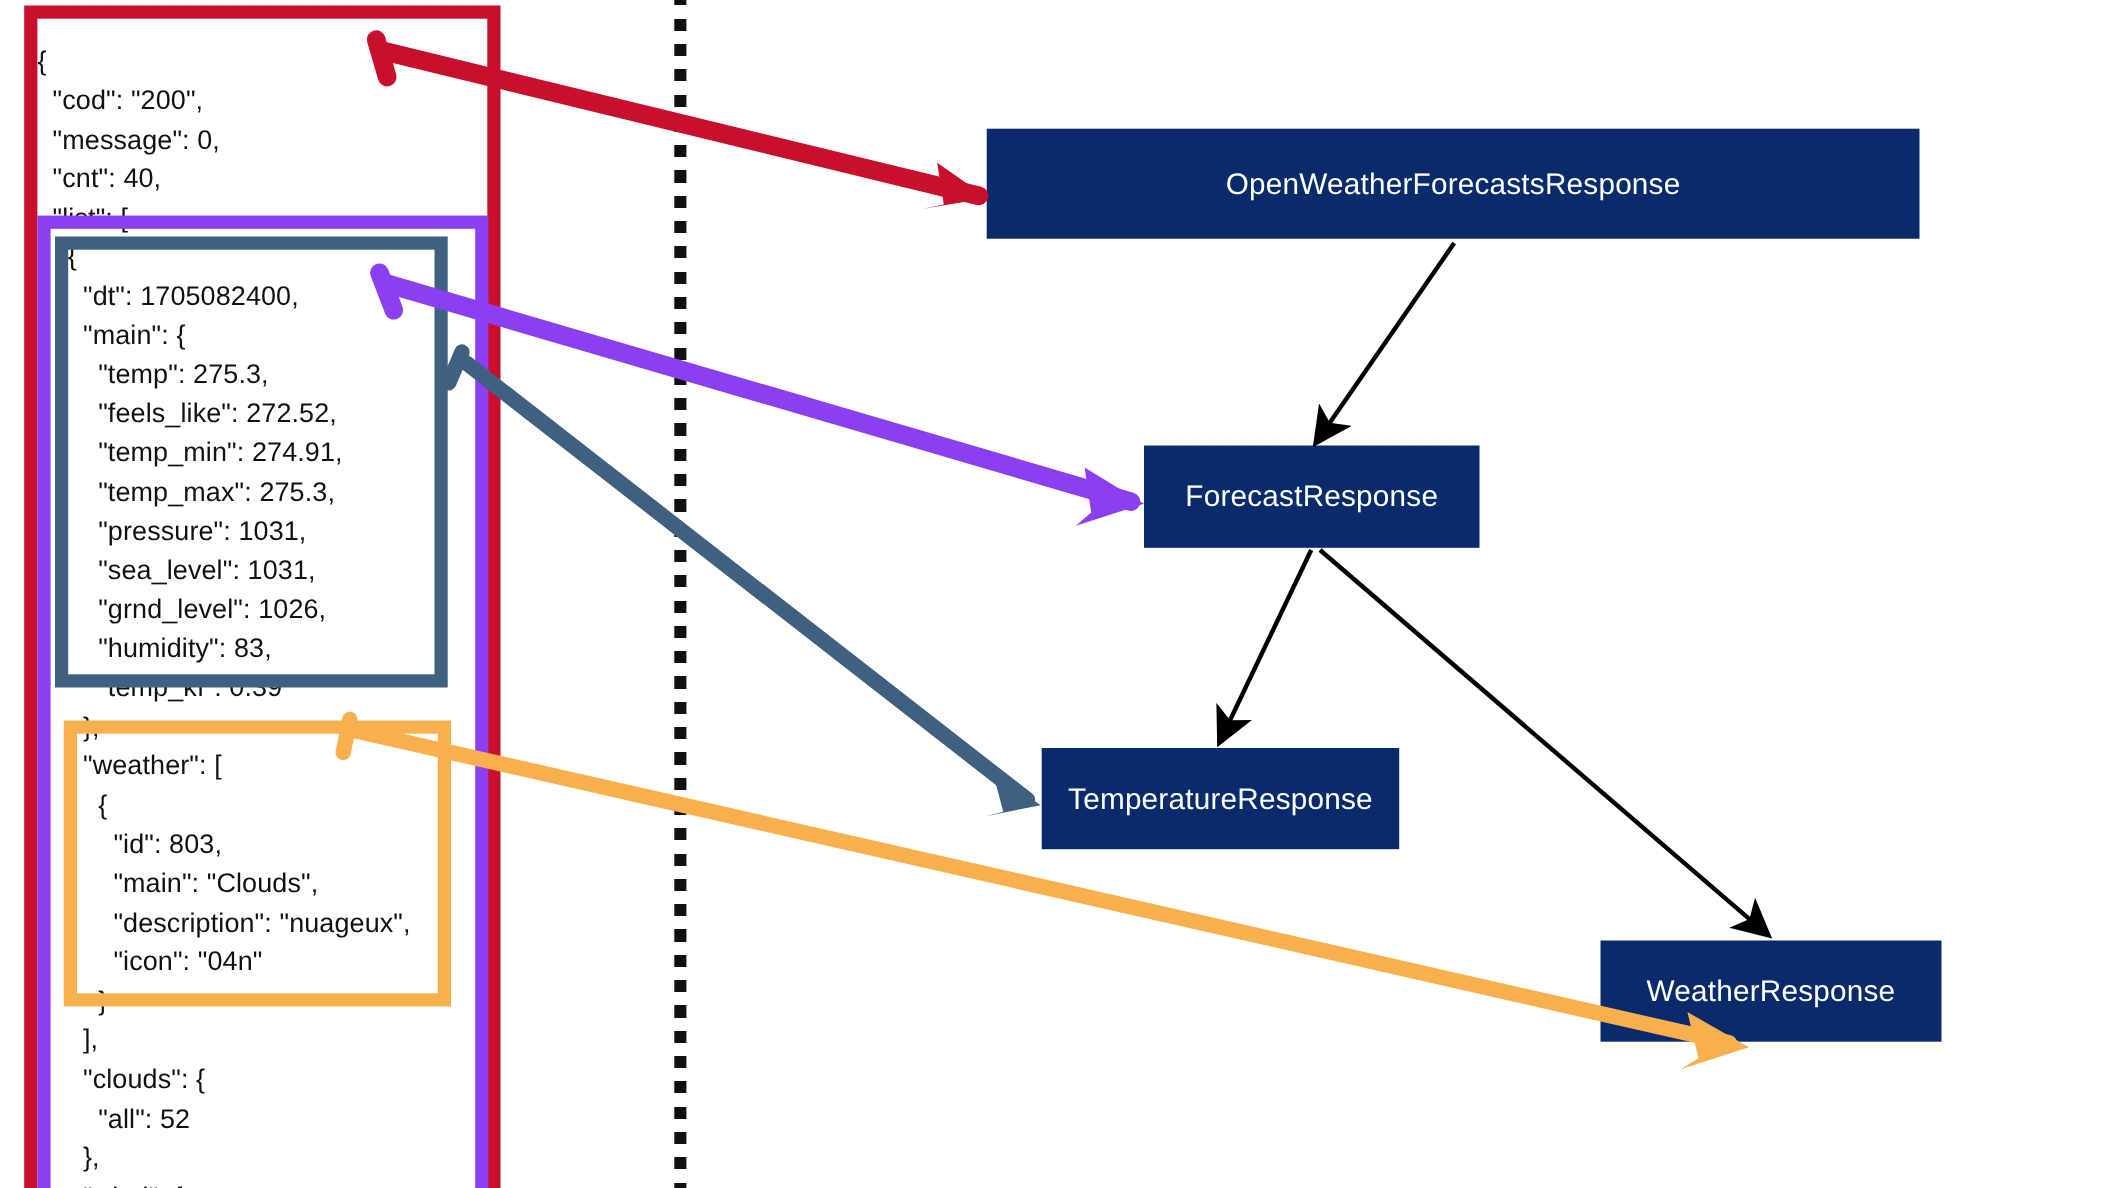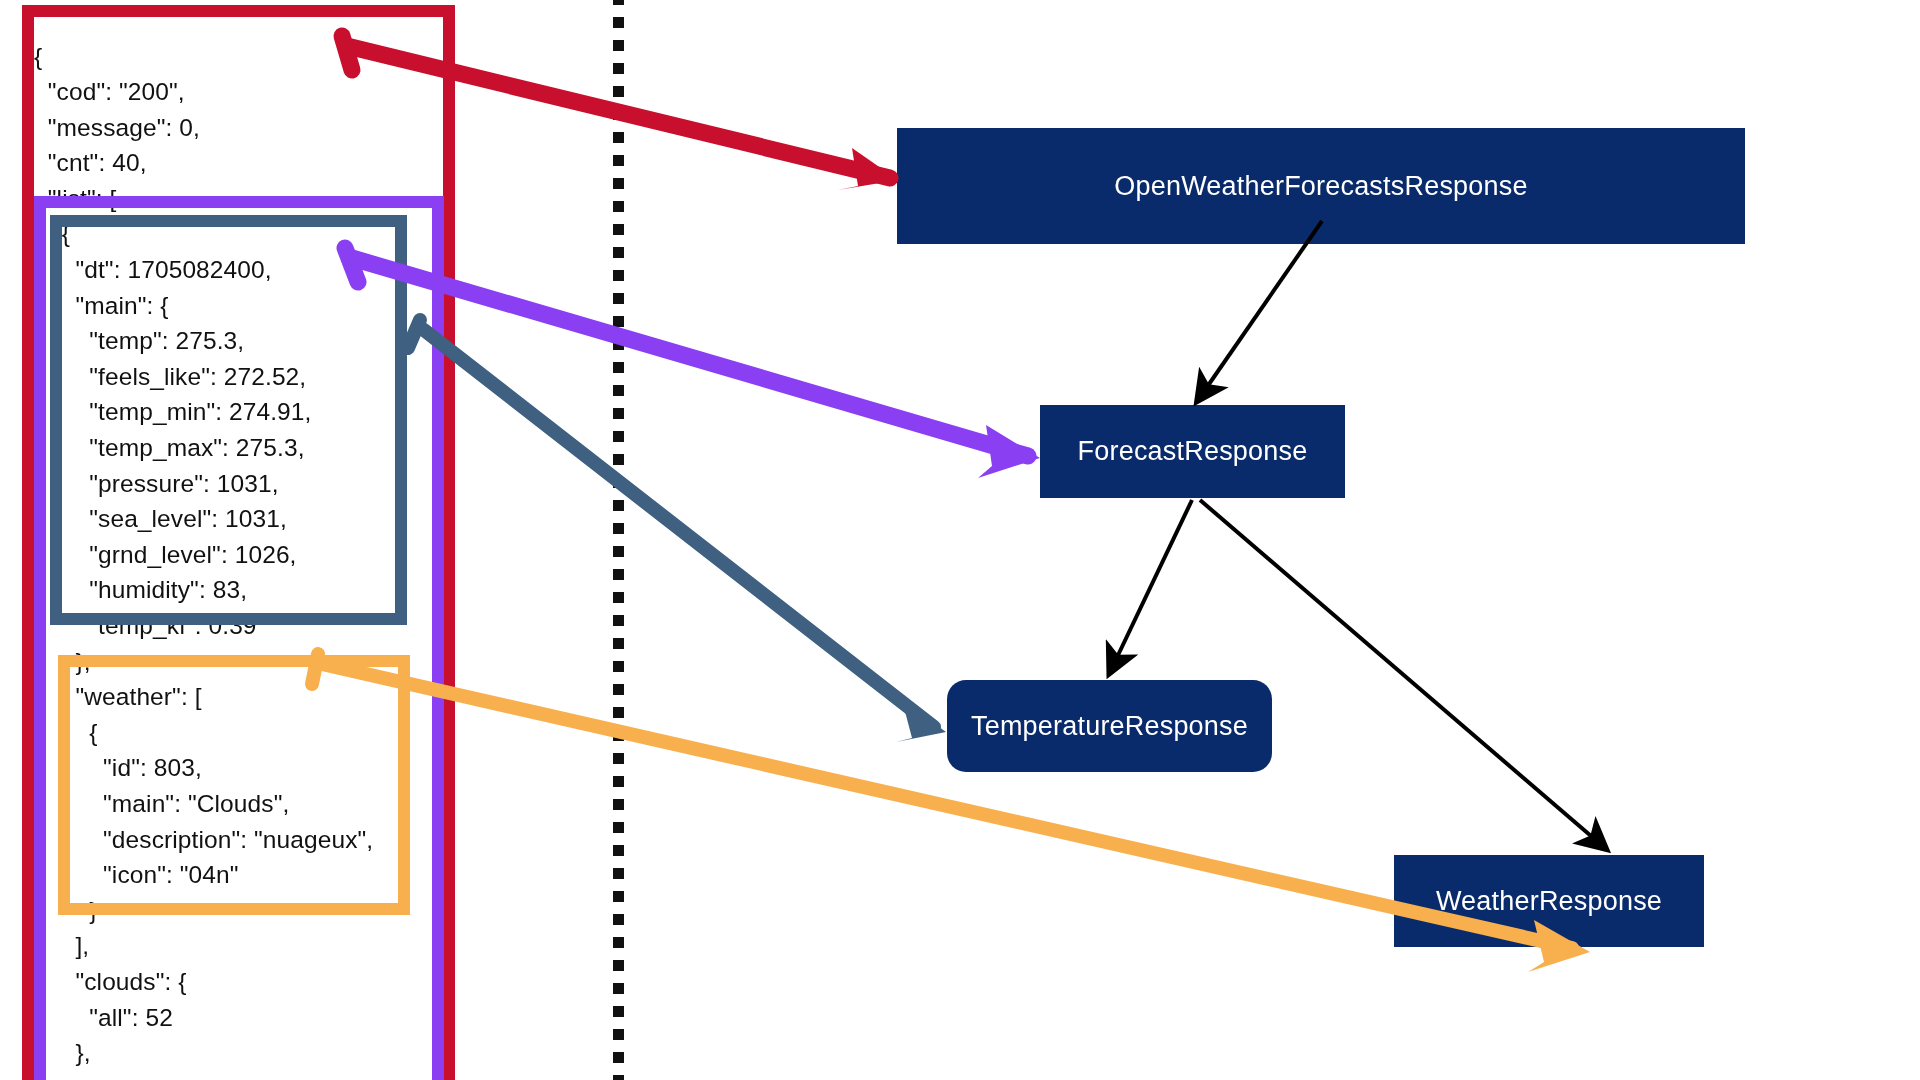--- a/index.html
+++ b/index.html
@@ -31,24 +31,24 @@
     background-image:repeating-linear-gradient(to bottom,#111111 0px,#111111 11px,transparent 11px,transparent 23px);
   }
 
   
   .cbox{
     position:absolute;background:#0A2B6B;
     display:flex;align-items:center;justify-content:center;
     color:#ffffff;font-size:27px;font-family:"Liberation Sans",sans-serif;
     letter-spacing:0.2px;
   }
-  #box-openweather {left:897px;  top:128px; width:848px; height:116px;}
+  #box-openweather {left:897px;  top:117px; width:848px; height:100px;}
   #box-forecast    {left:1040px; top:405px; width:305px; height:93px;justify-content:center;}
-  #box-temperature {left:947px;  top:680px; width:325px; height:92px;border-radius:19px;}
-  #box-weather     {left:1394px; top:855px; width:310px; height:92px;}
+  #box-temperature {left:947px;  top:680px; width:325px; height:92px;}
+  #box-weather     {left:1455px; top:855px; width:310px; height:92px;}
 
   
   #arrows{position:absolute;left:0;top:0;width:1920px;height:1080px;pointer-events:none;}
 </style>
 </head>
 <body>
 
 <div id="stage">
 
   <div id="json-panel">

